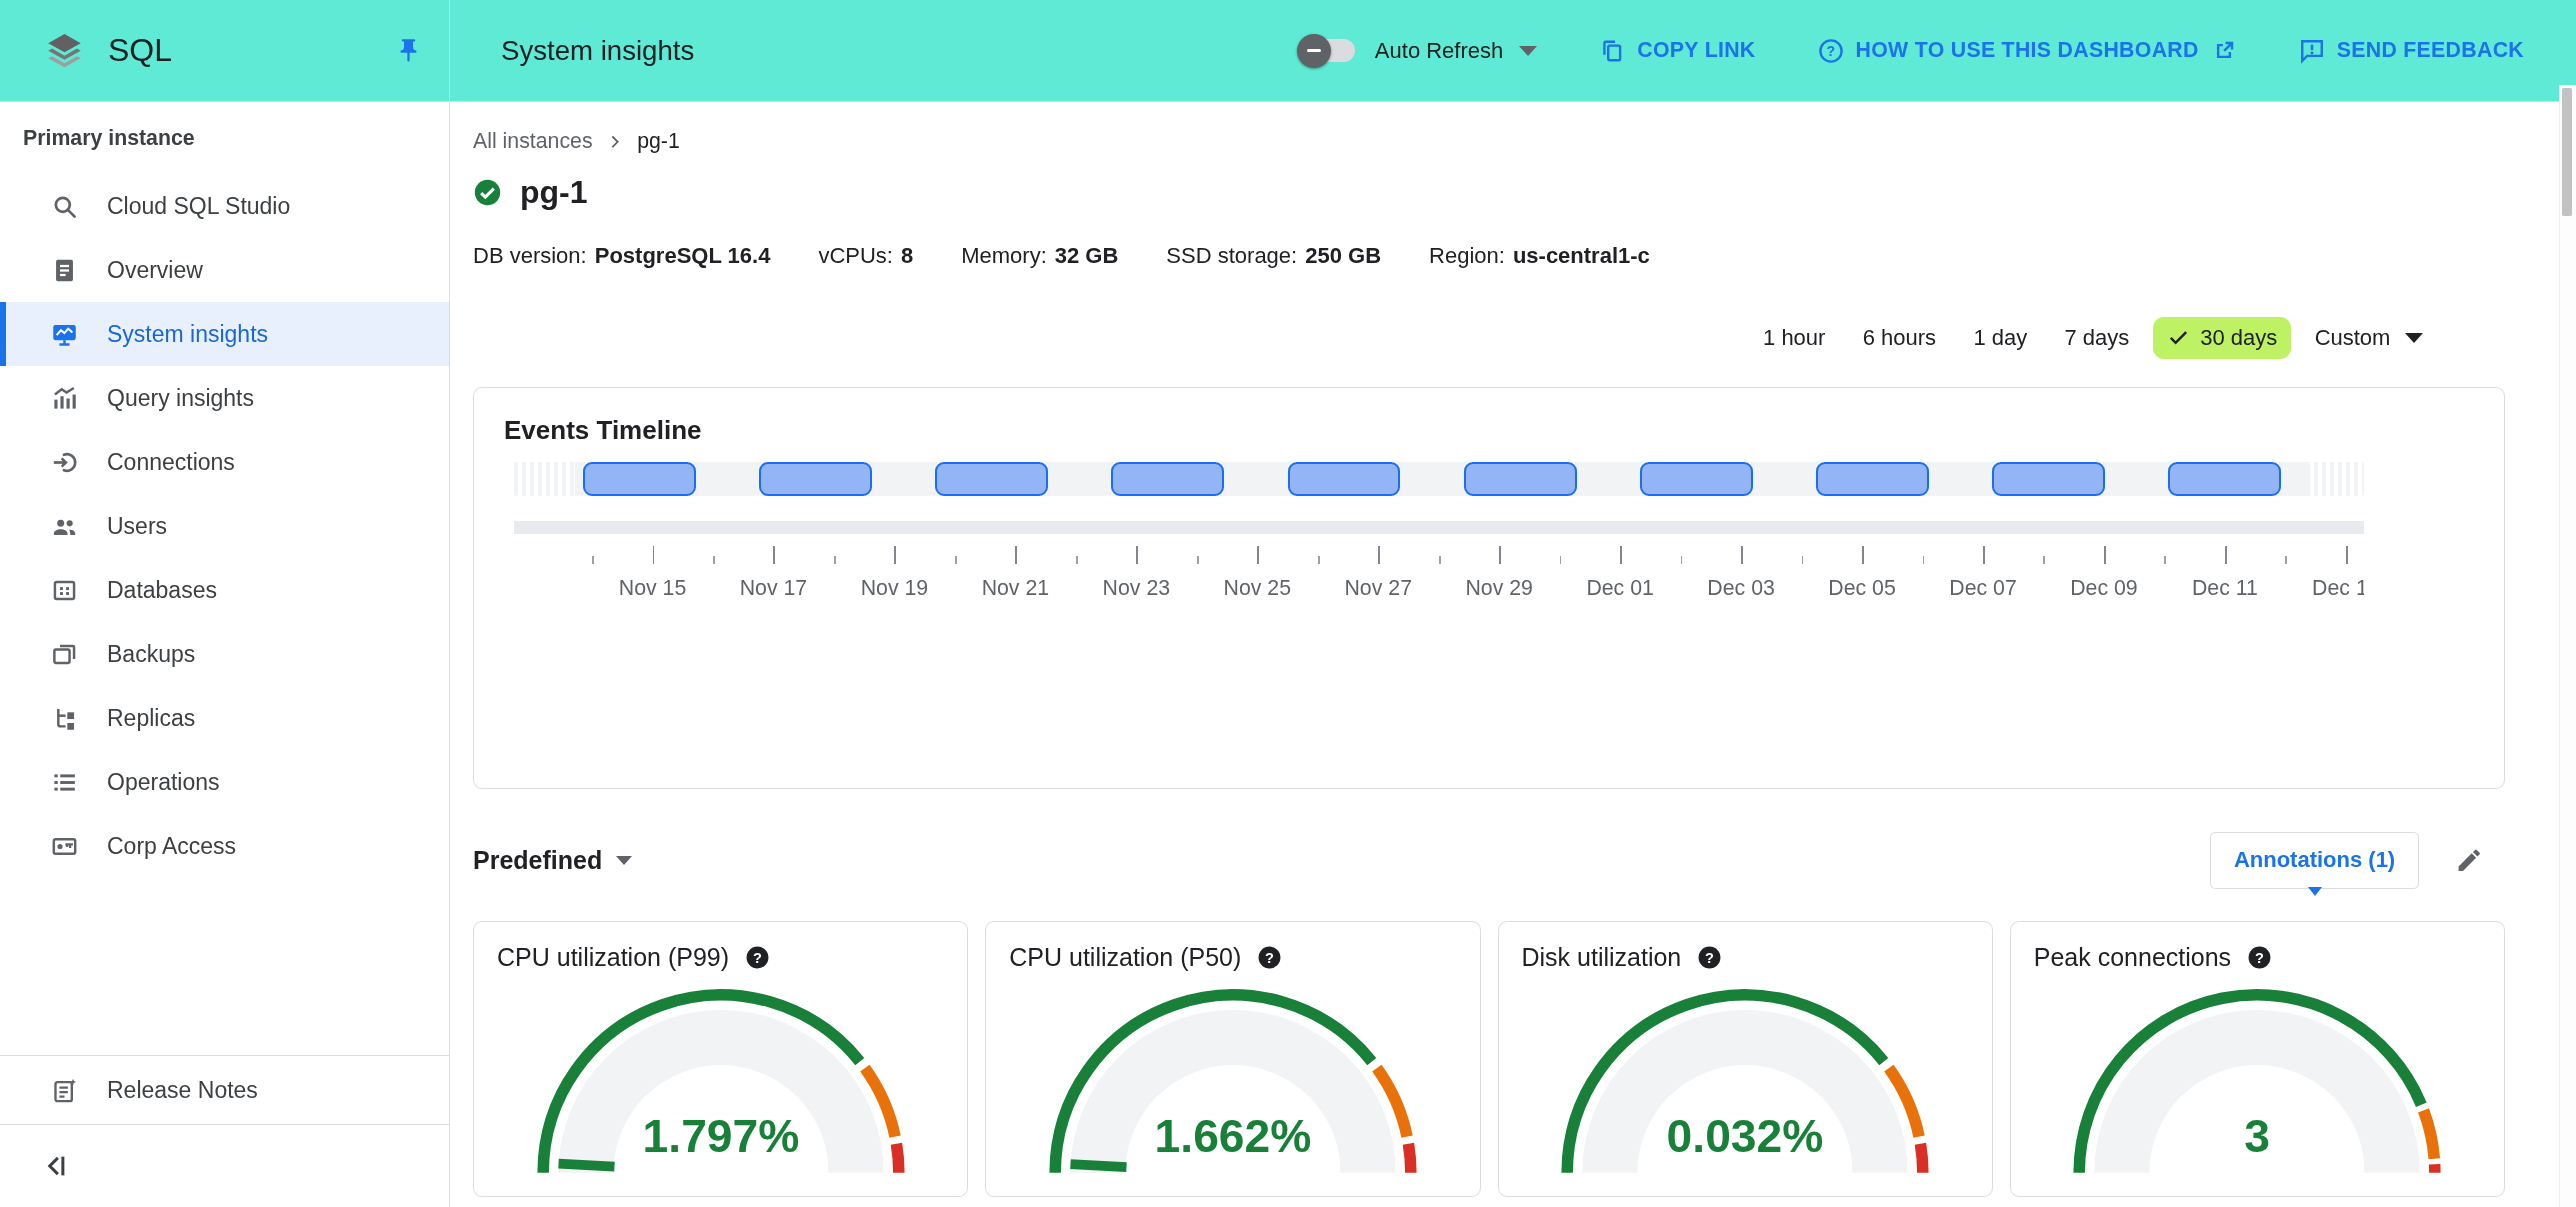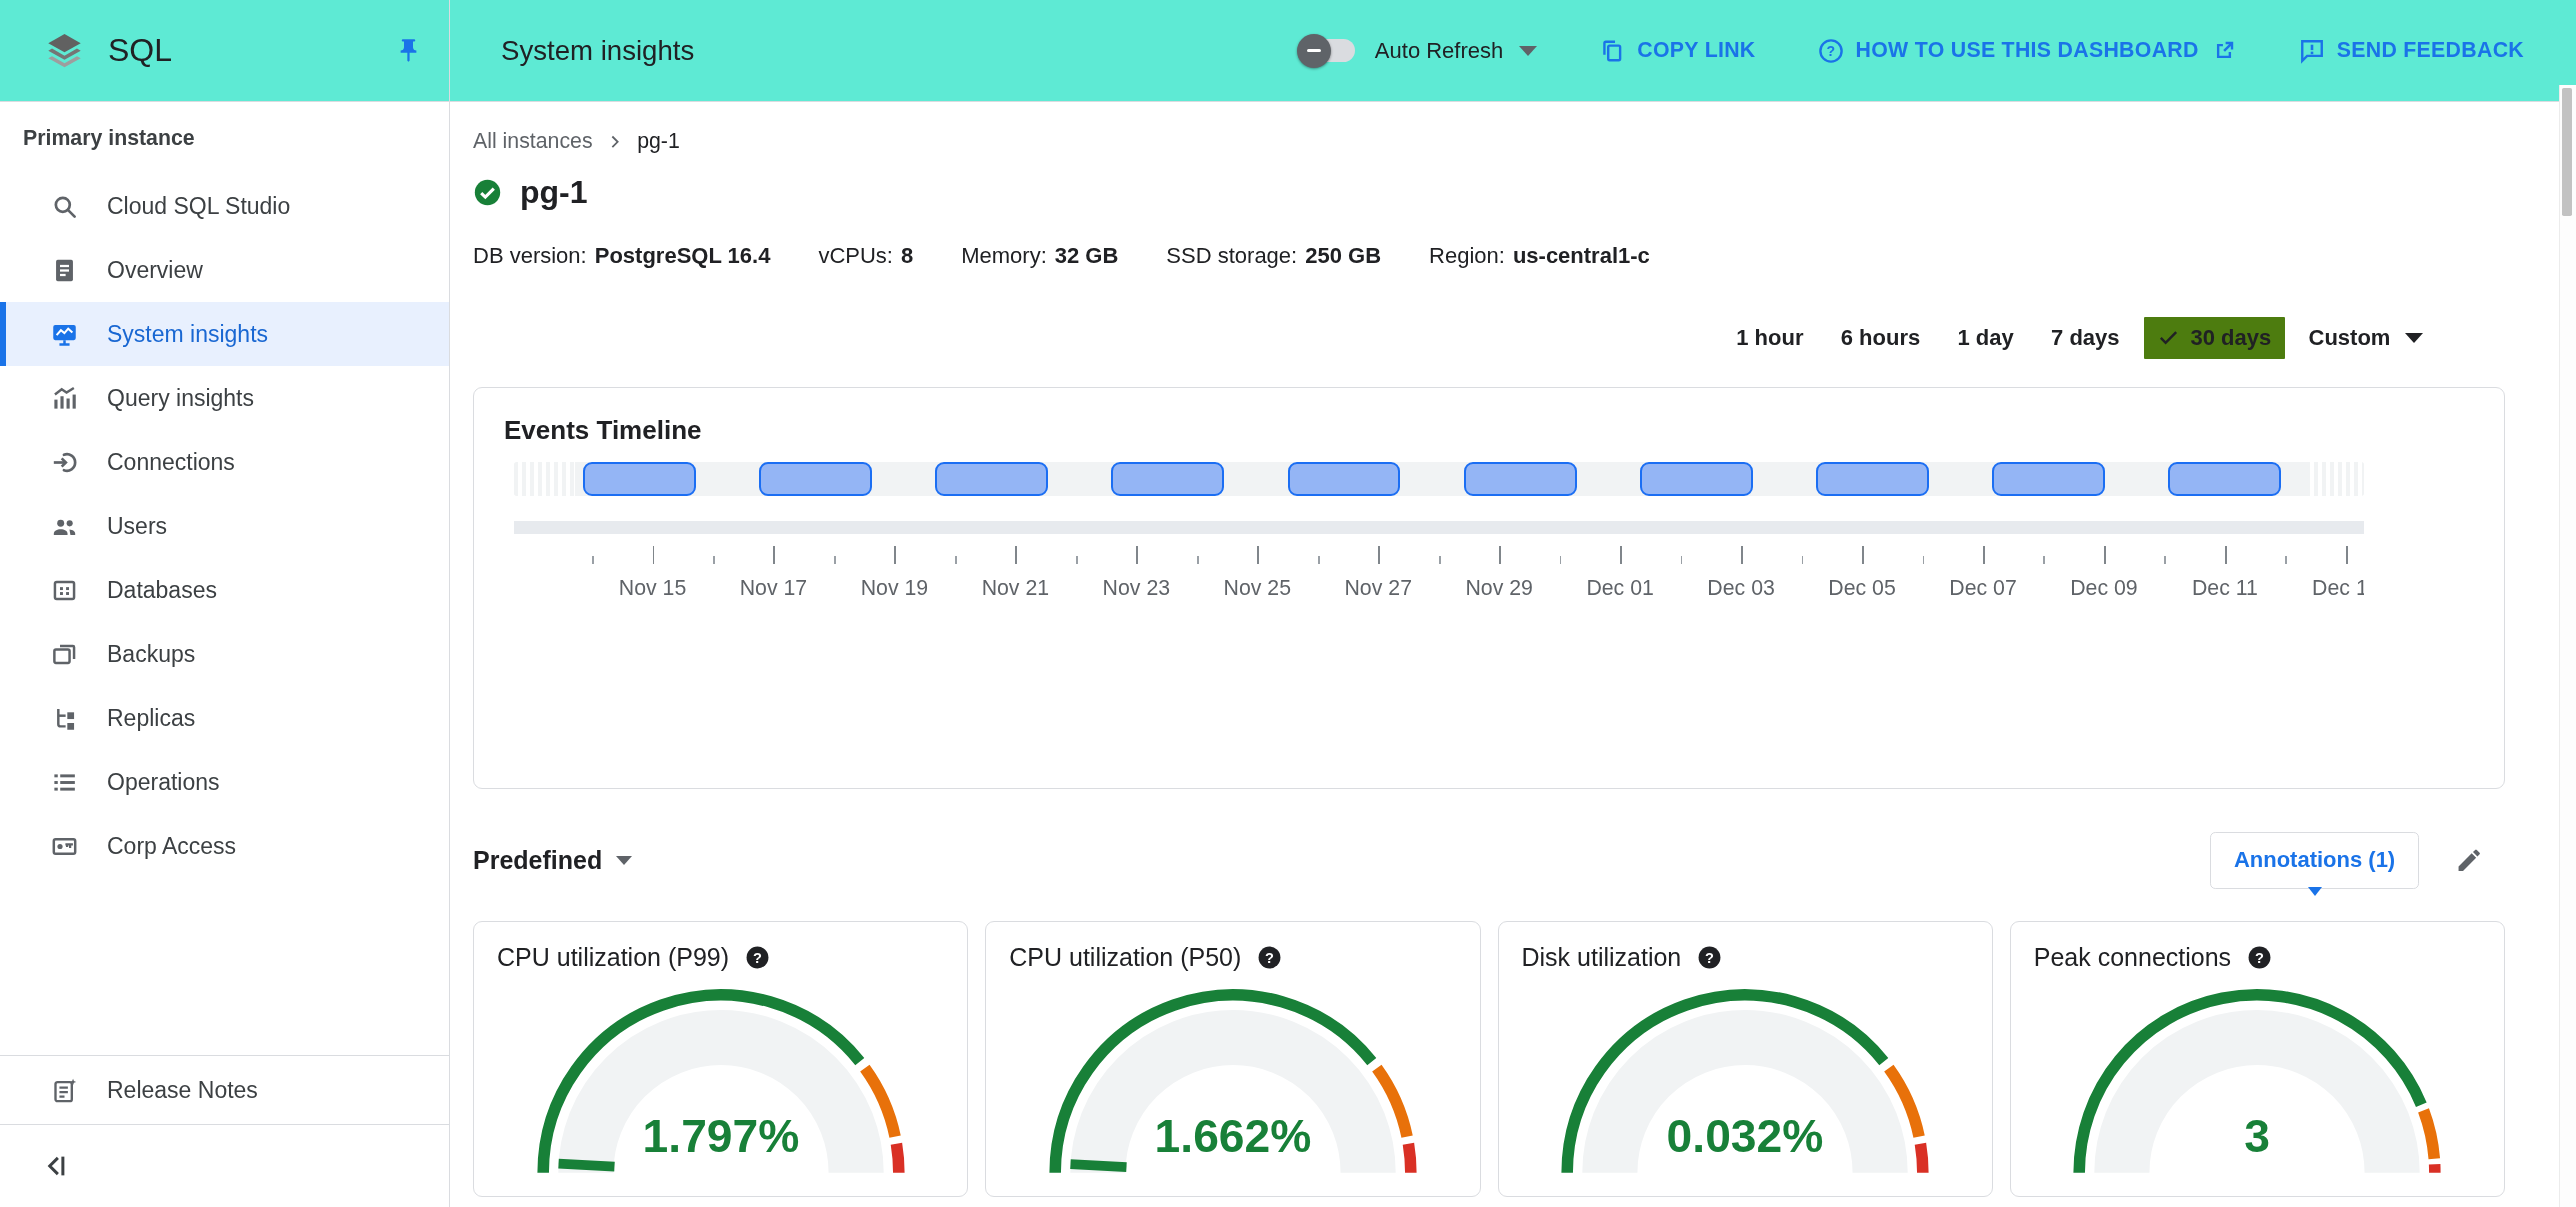--- a/index.html
+++ b/index.html
@@ -50,22 +50,22 @@
   .breadcrumb .chev{width:19.6px;height:19.6px;color:#5f6368;}
   .crumb-current{color:#202124;}
   .instance-head{margin-top:19.6px;display:flex;align-items:center;gap:18px;}
   .instance-head .status{width:29px;height:29px;}
   .instance-name{font-size:32px;font-weight:700;color:#202124;}
   .meta-row{margin-top:32px;display:flex;gap:48px;font-size:22px;color:#202124;flex-wrap:nowrap;}
   .meta-item{display:flex;gap:8px;white-space:nowrap;}
   .meta-item b{font-weight:700;}
   .timerange-row{margin-top:48px;display:flex;justify-content:flex-end;align-items:center;gap:10.7px;
                  font-size:22px;color:#202124;margin-right:69px;}
-  .tr-opt{padding:8px 13.3px;cursor:pointer;display:flex;align-items:center;gap:10.7px;white-space:nowrap;font-weight:bold;}
-  .tr-opt.selected{background:#4d7c0f;border-radius:1px;}
+  .tr-opt{padding:8px 13.3px;cursor:pointer;display:flex;align-items:center;gap:10.7px;white-space:nowrap;}
+  .tr-opt.selected{background:#bef264;border-radius:11px;}
   .tr-opt .tick-check{width:23px;height:23px;color:#202124;}
   .tr-caret{width:0;height:0;border-left:9px solid transparent;border-right:9px solid transparent;
             border-top:10.7px solid #202124;margin-left:3.6px;}
 
   
   .events-card{margin-top:28.5px;height:402px;border:0.9px solid #dadce0;border-radius:9px;
                box-sizing:border-box;padding:27px 30px;background:#fff;}
   .card-title{font-size:26px;font-weight:700;color:#202124;}
   .series-label{margin:32px 0 0 60px;font-size:22px;color:#3c4043;}
   .tl-body{position:relative;margin-left:9.8px;margin-top:16px;width:1850px;overflow:hidden;}

